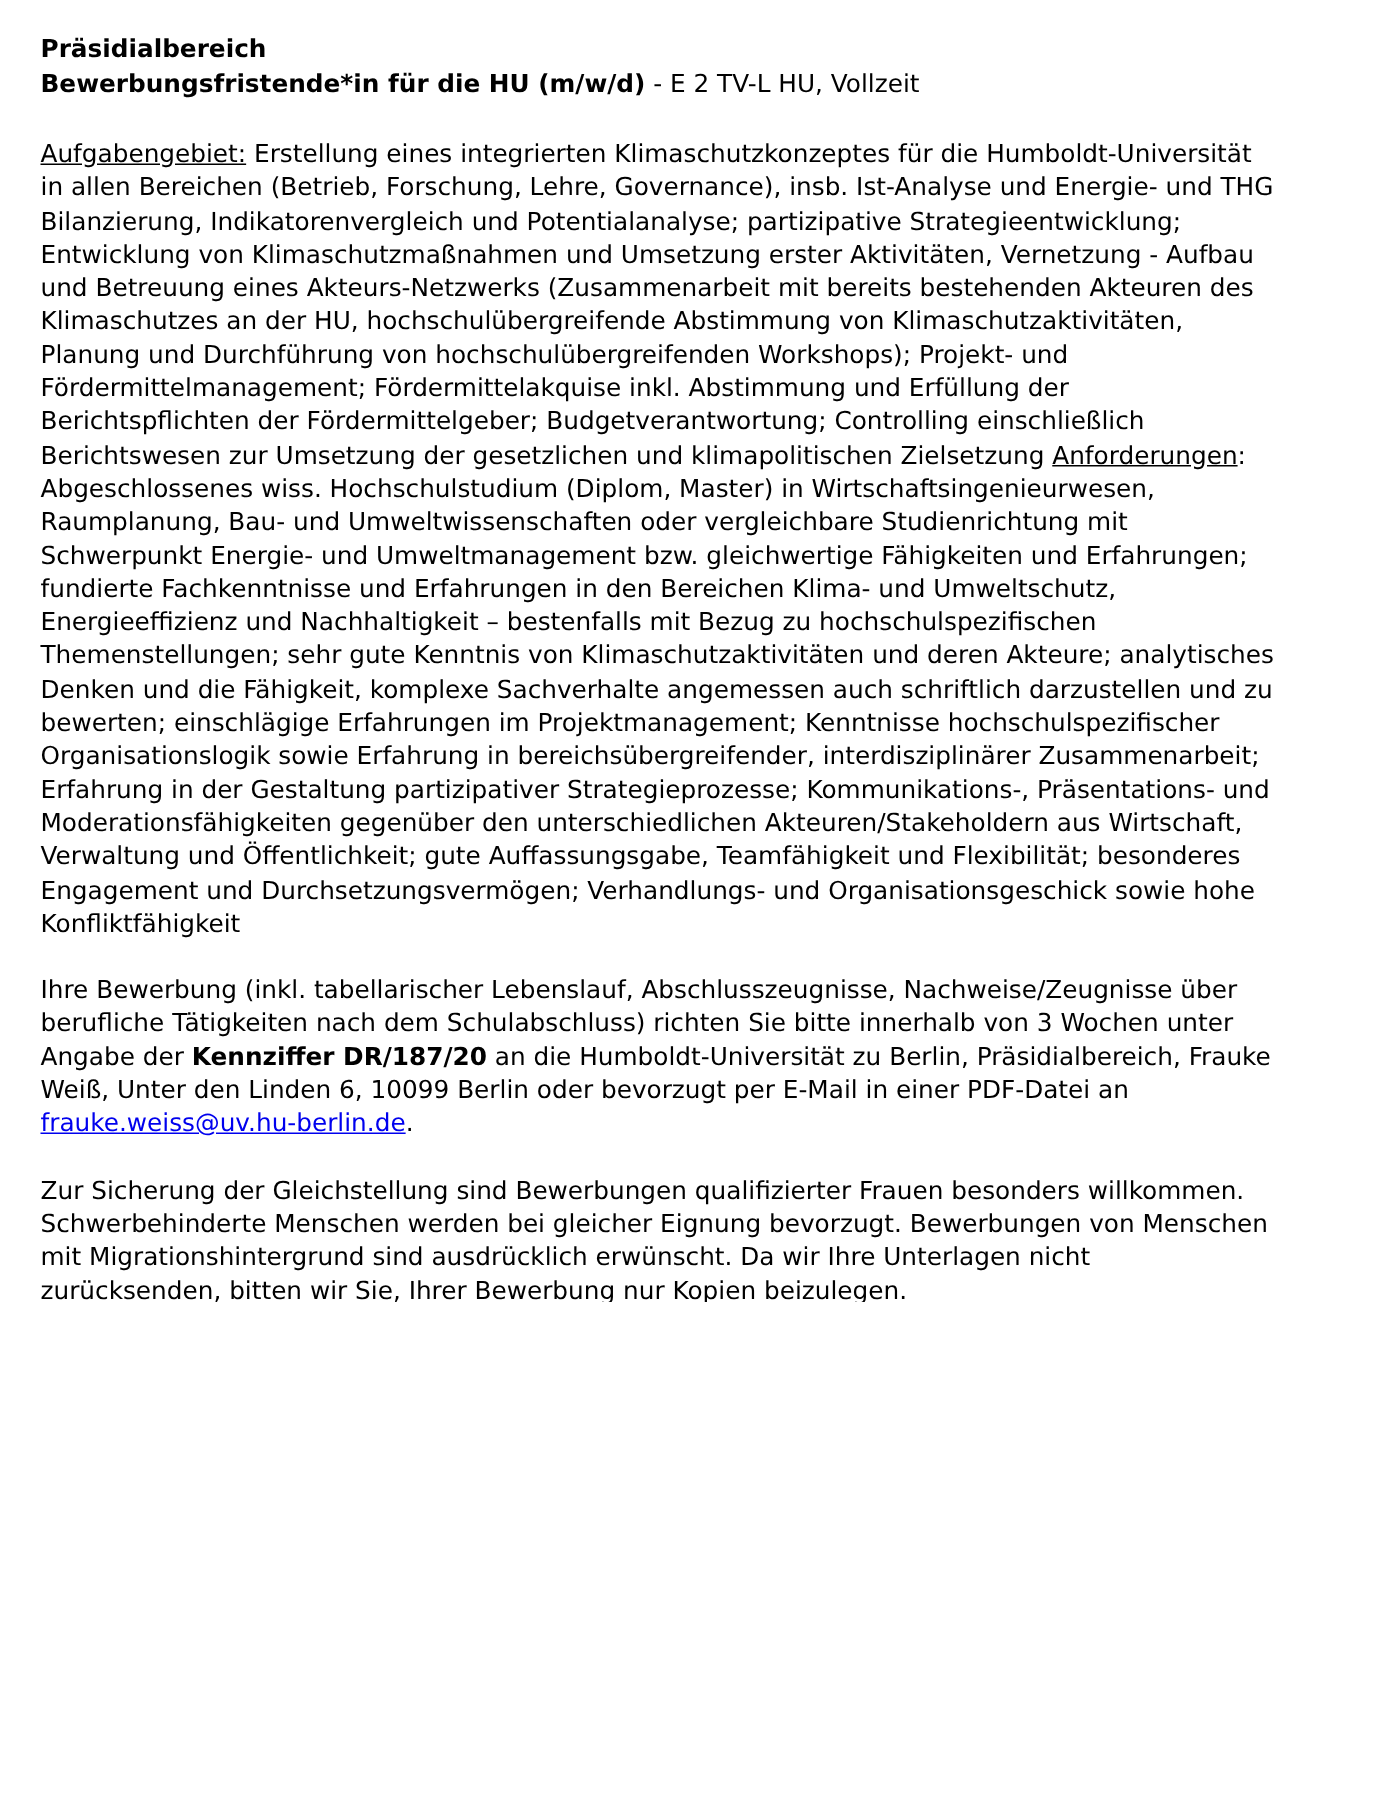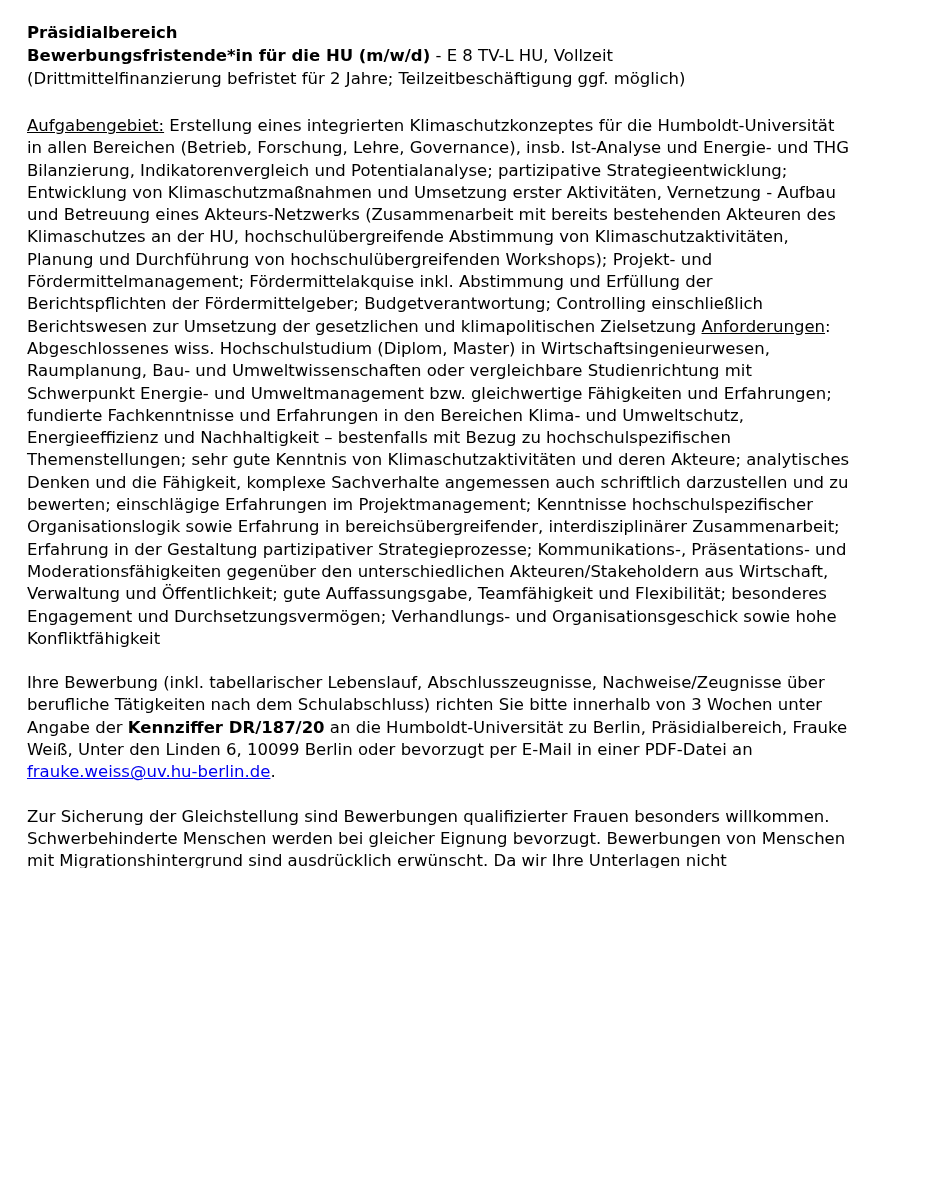--- a/index.html
+++ b/index.html
@@ -55,22 +55,21 @@
   .pub-date { white-space: nowrap; }
 </style>
 </head>
 <body>
 
 <div class="page">
   <div class="content">
 
     <div class="header">
       <div class="bold">Präsidialbereich</div>
-      <div><span class="bold">Bewerbungsfristende*in für die HU (m/w/d)</span><span> - E 8 TV-L HU, Vollzeit</span></div>
-      <div>(Drittmittelfinanzierung befristet für 2 Jahre; Teilzeitbeschäftigung ggf. möglich)</div>
+      <div><span class="bold">Bewerbungsfristende*in für die HU (m/w/d)</span><span> - E 2 TV-L HU, Vollzeit</span></div>
     </div>
 
     <p class="para"><span class="underline">Aufgabengebiet:</span><span> Erstellung eines integrierten Klimaschutzkonzeptes für die Humboldt-Universität in allen Bereichen (Betrieb, Forschung, Lehre, Governance), insb. Ist-Analyse und Energie- und THG Bilanzierung, Indikatorenvergleich und Potentialanalyse; partizipative Strategieentwicklung; Entwicklung von Klimaschutzmaßnahmen und Umsetzung erster Aktivitäten, Vernetzung - Aufbau und Betreuung eines Akteurs-Netzwerks (Zusammenarbeit mit bereits bestehenden Akteuren des Klimaschutzes an der HU, hochschulübergreifende Abstimmung von Klimaschutzaktivitäten, Planung und Durchführung von hochschulübergreifenden Workshops); Projekt- und Fördermittelmanagement; Fördermittelakquise inkl. Abstimmung und Erfüllung der Berichtspflichten der Fördermittelgeber; Budgetverantwortung; Controlling einschließlich Berichtswesen zur Umsetzung der gesetzlichen und klimapolitischen Zielsetzung </span><span class="underline">Anforderungen</span><span>: Abgeschlossenes wiss. Hochschulstudium (Diplom, Master) in Wirtschaftsingenieurwesen, Raumplanung, Bau- und Umweltwissenschaften oder vergleichbare Studienrichtung mit Schwerpunkt Energie- und Umweltmanagement bzw. gleichwertige Fähigkeiten und Erfahrungen; fundierte Fachkenntnisse und Erfahrungen in den Bereichen Klima- und Umweltschutz, Energieeffizienz und Nachhaltigkeit – bestenfalls mit Bezug zu hochschulspezifischen Themenstellungen; sehr gute Kenntnis von Klimaschutzaktivitäten und deren Akteure; analytisches Denken und die Fähigkeit, komplexe Sachverhalte angemessen auch schriftlich darzustellen und zu bewerten; einschlägige Erfahrungen im Projektmanagement; Kenntnisse hochschulspezifischer Organisationslogik sowie Erfahrung in bereichsübergreifender, interdisziplinärer Zusammenarbeit; Erfahrung in der Gestaltung partizipativer Strategieprozesse; Kommunikations-, Präsentations- und Moderationsfähigkeiten gegenüber den unterschiedlichen Akteuren/Stakeholdern aus Wirtschaft, Verwaltung und Öffentlichkeit; gute Auffassungsgabe, Teamfähigkeit und Flexibilität; besonderes Engagement und Durchsetzungsvermögen; Verhandlungs- und Organisationsgeschick sowie hohe Konfliktfähigkeit</span></p>
 
     <p class="para"><span>Ihre Bewerbung (inkl. tabellarischer Lebenslauf, Abschlusszeugnisse, Nachweise/Zeugnisse über berufliche Tätigkeiten nach dem Schulabschluss) richten Sie bitte innerhalb von 3 Wochen unter Angabe der </span><span class="bold">Kennziffer DR/187/20</span><span> an die Humboldt-Universität zu Berlin, Präsidialbereich, Frauke Weiß, Unter den Linden 6, 10099 Berlin oder bevorzugt per E-Mail in einer PDF-Datei an </span><a class="link">frauke.weiss@uv.hu-berlin.de</a><span>.</span></p>
 
     <p class="para"><span>Zur Sicherung der Gleichstellung sind Bewerbungen qualifizierter Frauen besonders willkommen. Schwerbehinderte Menschen werden bei gleicher Eignung bevorzugt. Bewerbungen von Menschen mit Migrationshintergrund sind ausdrücklich erwünscht. Da wir Ihre Unterlagen nicht zurücksenden, bitten wir Sie, Ihrer Bewerbung nur Kopien beizulegen.</span></p>
 
   </div>
 

